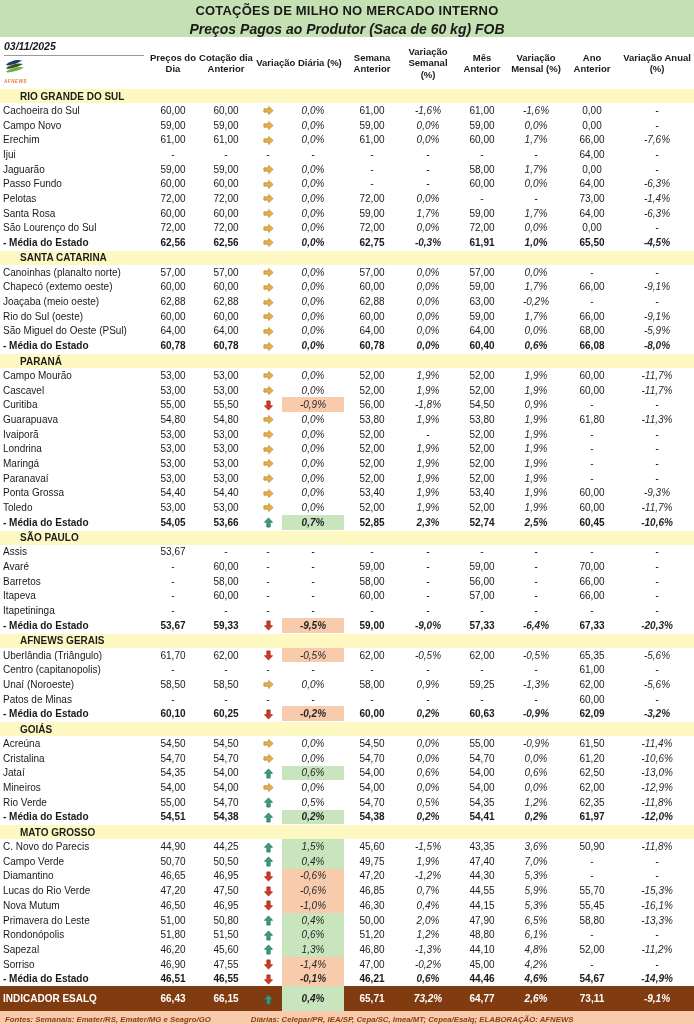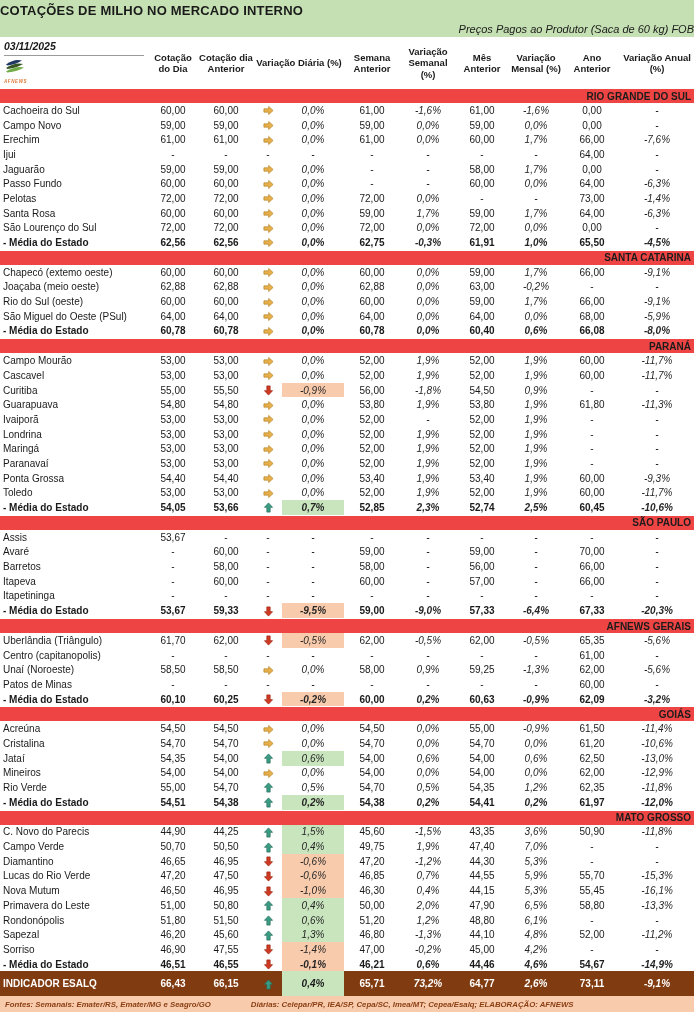--- a/index.html
+++ b/index.html
@@ -1,37 +1,37 @@
 <!DOCTYPE html>
 <html lang="pt"><head>
 <meta charset="utf-8">
 <style>
   html,body{margin:0;padding:0;background:#fff;}
   body{width:694px;font-family:"Liberation Sans",sans-serif;color:#1a1a1a;-webkit-font-smoothing:antialiased;}
   .page{width:694px;height:1024px;box-sizing:border-box;overflow:hidden;background:#fff;}
 
-  .title1{background:#C5E0B3;font-weight:bold;font-size:13px;height:21px;line-height:21px;letter-spacing:.2px;}
-  .title2{background:#C5E0B3;text-align:right;font-weight:normal;font-style:italic;font-size:11px;height:16px;line-height:16px;border-bottom:1px solid #fff;}
+  .title1{background:#C5E0B3;text-align:center;font-weight:bold;font-size:13px;height:21px;line-height:21px;letter-spacing:.2px;}
+  .title2{background:#C5E0B3;text-align:center;font-weight:bold;font-style:italic;font-size:14px;height:16px;line-height:16px;border-bottom:1px solid #fff;}
 
   table{border-collapse:collapse;table-layout:fixed;width:694px;}
   thead th{font-weight:bold;font-size:9.5px;text-align:center;vertical-align:middle;height:48px;line-height:1.2;padding:0;color:#1a1a1a;}
   th.datecell{text-align:left;vertical-align:top;padding:2px 4px 0 4px;font-style:italic;}
   .date{font-size:10.5px;font-weight:bold;border-bottom:1px solid #9a9a9a;padding-bottom:2px;}
   .logo{margin-top:3px;width:26px;}
   .logo svg{display:block;}
   .logo .afnews{font-size:4.5px;color:#E07B39;font-weight:bold;letter-spacing:.6px;line-height:1;}
 
   tbody td{height:14.7px;padding:0 3px;font-size:10px;white-space:nowrap;overflow:hidden;vertical-align:middle;}
   td.loc{text-align:left;}
   td.num{text-align:center;}
   td.pct{text-align:center;font-style:italic;color:#262626;}
   td.arrow{text-align:center;padding:0;}
   td.arrow svg{display:inline-block;vertical-align:middle;}
 
-  tr.band td{background:#ef4444;font-weight:bold;font-size:10px;height:14px;color:#1c1c1c;border-top:1px solid #fff;padding-left:12px;text-align:right;}
+  tr.band td{background:#fef9c3;font-weight:bold;font-size:10px;height:14px;color:#1c1c1c;border-top:1px solid #fff;padding-left:20px;}
   tr.media td{font-weight:bold;}
   .hl-green{background:#C9E5BE;}
   .hl-orange{background:#F8CBAD;}
   tr.esalq td{background:#803B10;color:#fff;font-weight:bold;height:25px;}
   tr.esalq td.hl-green{background:#C9E5BE;color:#1a1a1a;}
 
   .footer{background:#F8CBAD;color:#8A3E12;font-style:italic;font-weight:bold;font-size:7.8px;display:flex;gap:40px;align-items:center;padding:2px 5px;height:12px;}
 </style>
 </head>
 <body>
@@ -60,21 +60,21 @@
           <div class="date">03/11/2025</div>
           <div class="logo">
             <svg width="22" height="15" viewBox="0 0 22 15">
               <path d="M2 5.5 Q10 -0.5 18 1.5 Q12 5.5 3.5 6.5 Z" fill="#1F3864"></path>
               <path d="M2 9 Q11 3 19 5 Q13 9 3.5 10 Z" fill="#375623"></path>
               <path d="M2 12.5 Q12 6.5 20 8.5 Q14 12.5 3.5 13.5 Z" fill="#70AD47"></path>
             </svg>
             <span class="afnews">AFNEWS</span>
           </div>
         </th>
-      <th>Cotação do Dia</th>
+      <th>Preços do Dia</th>
           <th>Cotação dia Anterior</th>
           <th colspan="2">Variação Diária (%)</th>
           <th>Semana Anterior</th>
           <th>Variação Semanal (%)</th>
           <th>Mês Anterior</th>
           <th>Variação Mensal (%)</th>
           <th>Ano Anterior</th>
           <th>Variação Anual (%)</th>
         </tr>
     </thead>
@@ -225,20 +225,35 @@
           <td class="pct">0,0%</td>
           <td class="num">62,75</td>
           <td class="pct">-0,3%</td>
           <td class="num">61,91</td>
           <td class="pct">1,0%</td>
           <td class="num">65,50</td>
           <td class="pct">-4,5%</td>
         </tr>
         <tr class="band">
           <td colspan="11">SANTA CATARINA</td>
+        </tr>
+        <tr>
+          <td class="loc">Canoinhas (planalto norte)</td>
+          <td class="num">57,00</td>
+          <td class="num">57,00</td>
+          <td class="arrow"><svg width="11" height="11" viewBox="0 0 12 12" style="transform:rotate(0deg)">
+              <path d="M1 4.2 L6.2 4.2 L6.2 1.6 L11 6 L6.2 10.4 L6.2 7.8 L1 7.8 Z" fill="#E8B04B" stroke="#B8872D" stroke-width="0.8"></path>
+            </svg></td>
+          <td class="pct">0,0%</td>
+          <td class="num">57,00</td>
+          <td class="pct">0,0%</td>
+          <td class="num">57,00</td>
+          <td class="pct">0,0%</td>
+          <td class="num">-</td>
+          <td class="pct">-</td>
         </tr>
         <tr>
           <td class="loc">Chapecó (extemo oeste)</td>
           <td class="num">60,00</td>
           <td class="num">60,00</td>
           <td class="arrow"><svg width="11" height="11" viewBox="0 0 12 12" style="transform:rotate(0deg)">
               <path d="M1 4.2 L6.2 4.2 L6.2 1.6 L11 6 L6.2 10.4 L6.2 7.8 L1 7.8 Z" fill="#E8B04B" stroke="#B8872D" stroke-width="0.8"></path>
             </svg></td>
           <td class="pct">0,0%</td>
           <td class="num">60,00</td>

